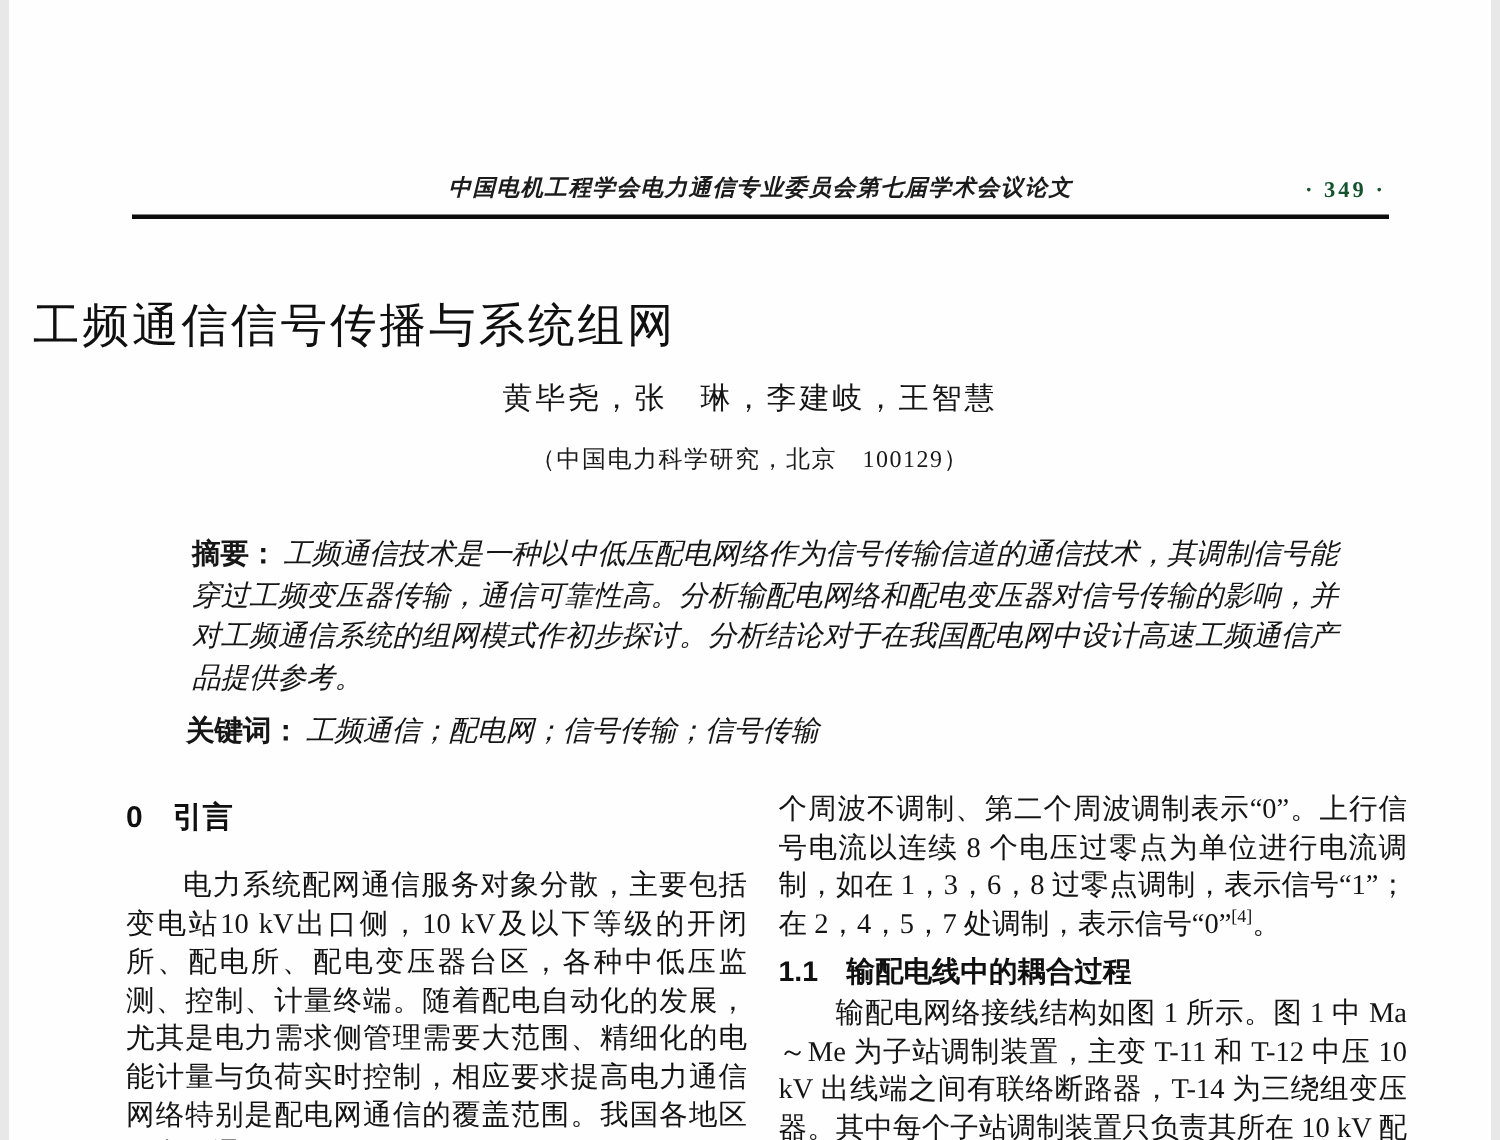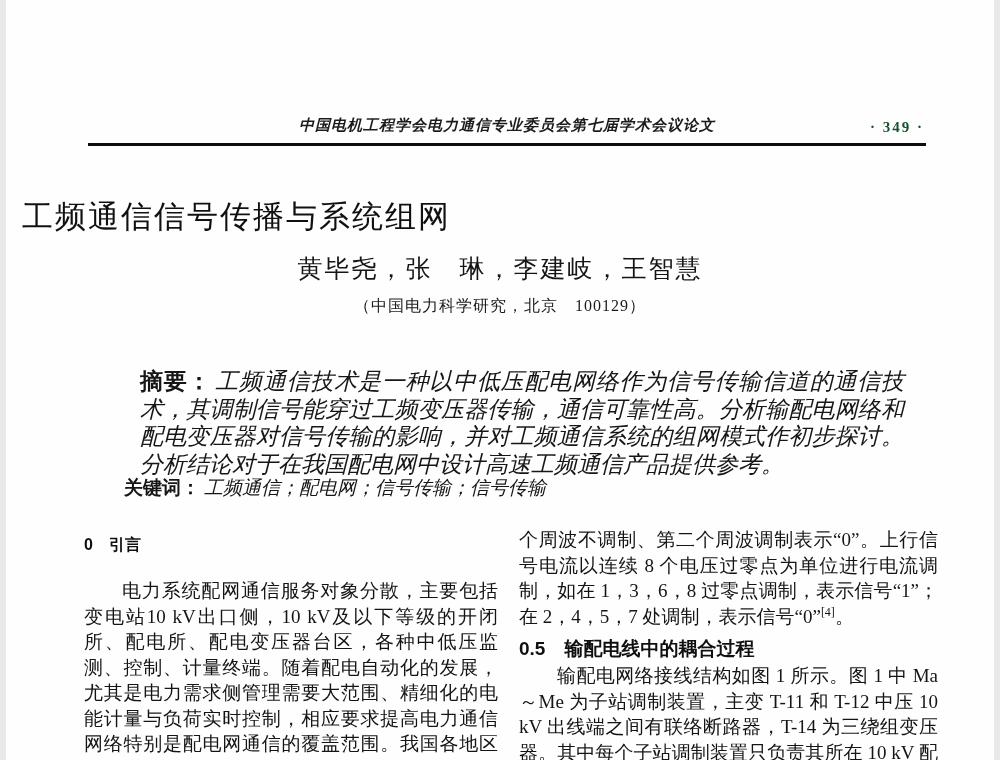--- a/index.html
+++ b/index.html
@@ -69,43 +69,43 @@
     font-size: 31px;
     letter-spacing: 2px;
     color: #101010;
   }
   .authors-line {
     position: absolute;
     top: 252px;
     left: 0;
     width: 100%;
     text-align: center;
-    font-size: 25px;
+    font-size: 20px;
     letter-spacing: 2px;
     color: #151515;
   }
   .affiliation-line {
     position: absolute;
     top: 296px;
     left: 0;
     width: 100%;
     text-align: center;
     font-size: 16px;
     letter-spacing: 1px;
     color: #1a1a1a;
   }
 
   
   .abstract-block {
     position: absolute;
     top: 352px;
     left: 118px;
     width: 764px;
-    margin: 16px;
-    font-size: 23px;
+    margin: 4px;
+    font-size: 19px;
     line-height: 27.5px;
     text-align: justify;
     color: #161616;
   }
   .kai {
     font-style: italic;           
   }
   .block-label {
     font-family: "Liberation Sans", "DejaVu Sans", sans-serif;
     font-style: normal;
@@ -132,21 +132,21 @@
     line-height: 25.5px;
     color: #141414;
   }
   .column-left  { top: 533px; left: 78px;  width: 414px; }
   .column-right { top: 527px; left: 513px; width: 419px; }
 
   .section-heading {
     margin: 0;
     font-family: "Liberation Sans", "DejaVu Sans", sans-serif;
     font-weight: bold;
-    font-size: 16px;
+    font-size: 20px;
     line-height: 24px;
     text-align: left;
     color: #101010;
   }
   .heading-intro    { margin-bottom: 21px; }
   .heading-coupling { margin-top: 8px; margin-bottom: 2px; font-size: 19px; }
 
   .body-par {
     margin: 0;
   }
@@ -185,17 +185,17 @@
 
   <div class="column column-left">
     <h2 class="section-heading heading-intro">0　引言</h2>
     <p class="body-par indented">电力系统配网通信服务对象分散，主要包括变电站10 kV出口侧，10 kV及以下等级的开闭所、配电所、配电变压器台区，各种中低压监测、控制、计量终端。随着配电自动化的发展，尤其是电力需求侧管理需要大范围、精细化的电能计量与负荷实时控制，相应要求提高电力通信网络特别是配电网通信的覆盖范围。我国各地区配电网通信发展不平</p>
   </div>
 
   <div class="column column-right">
     <p class="body-par">
       <span>个周波不调制、第二个周波调制表示“0”。上行信号电流以连续 8 个电压过零点为单位进行电流调制，如在 1，3，6，8 过零点调制，表示信号“1”；在 2，4，5，7 处调制，表示信号“0”</span><sup class="citation">[4]</sup><span>。</span>
     </p>
-    <h2 class="section-heading heading-coupling">0.5　输配电线中的耦合过程</h2>
+    <h2 class="section-heading heading-coupling">1.1　输配电线中的耦合过程</h2>
     <p class="body-par indented">输配电网络接线结构如图 1 所示。图 1 中 Ma～Me 为子站调制装置，主变 T-11 和 T-12 中压 10 kV 出线端之间有联络断路器，T-14 为三绕组变压器。其中每个子站调制装置只负责其所在 10 kV 配电网</p>
   </div>
 
 </div>
 
 </body></html>

